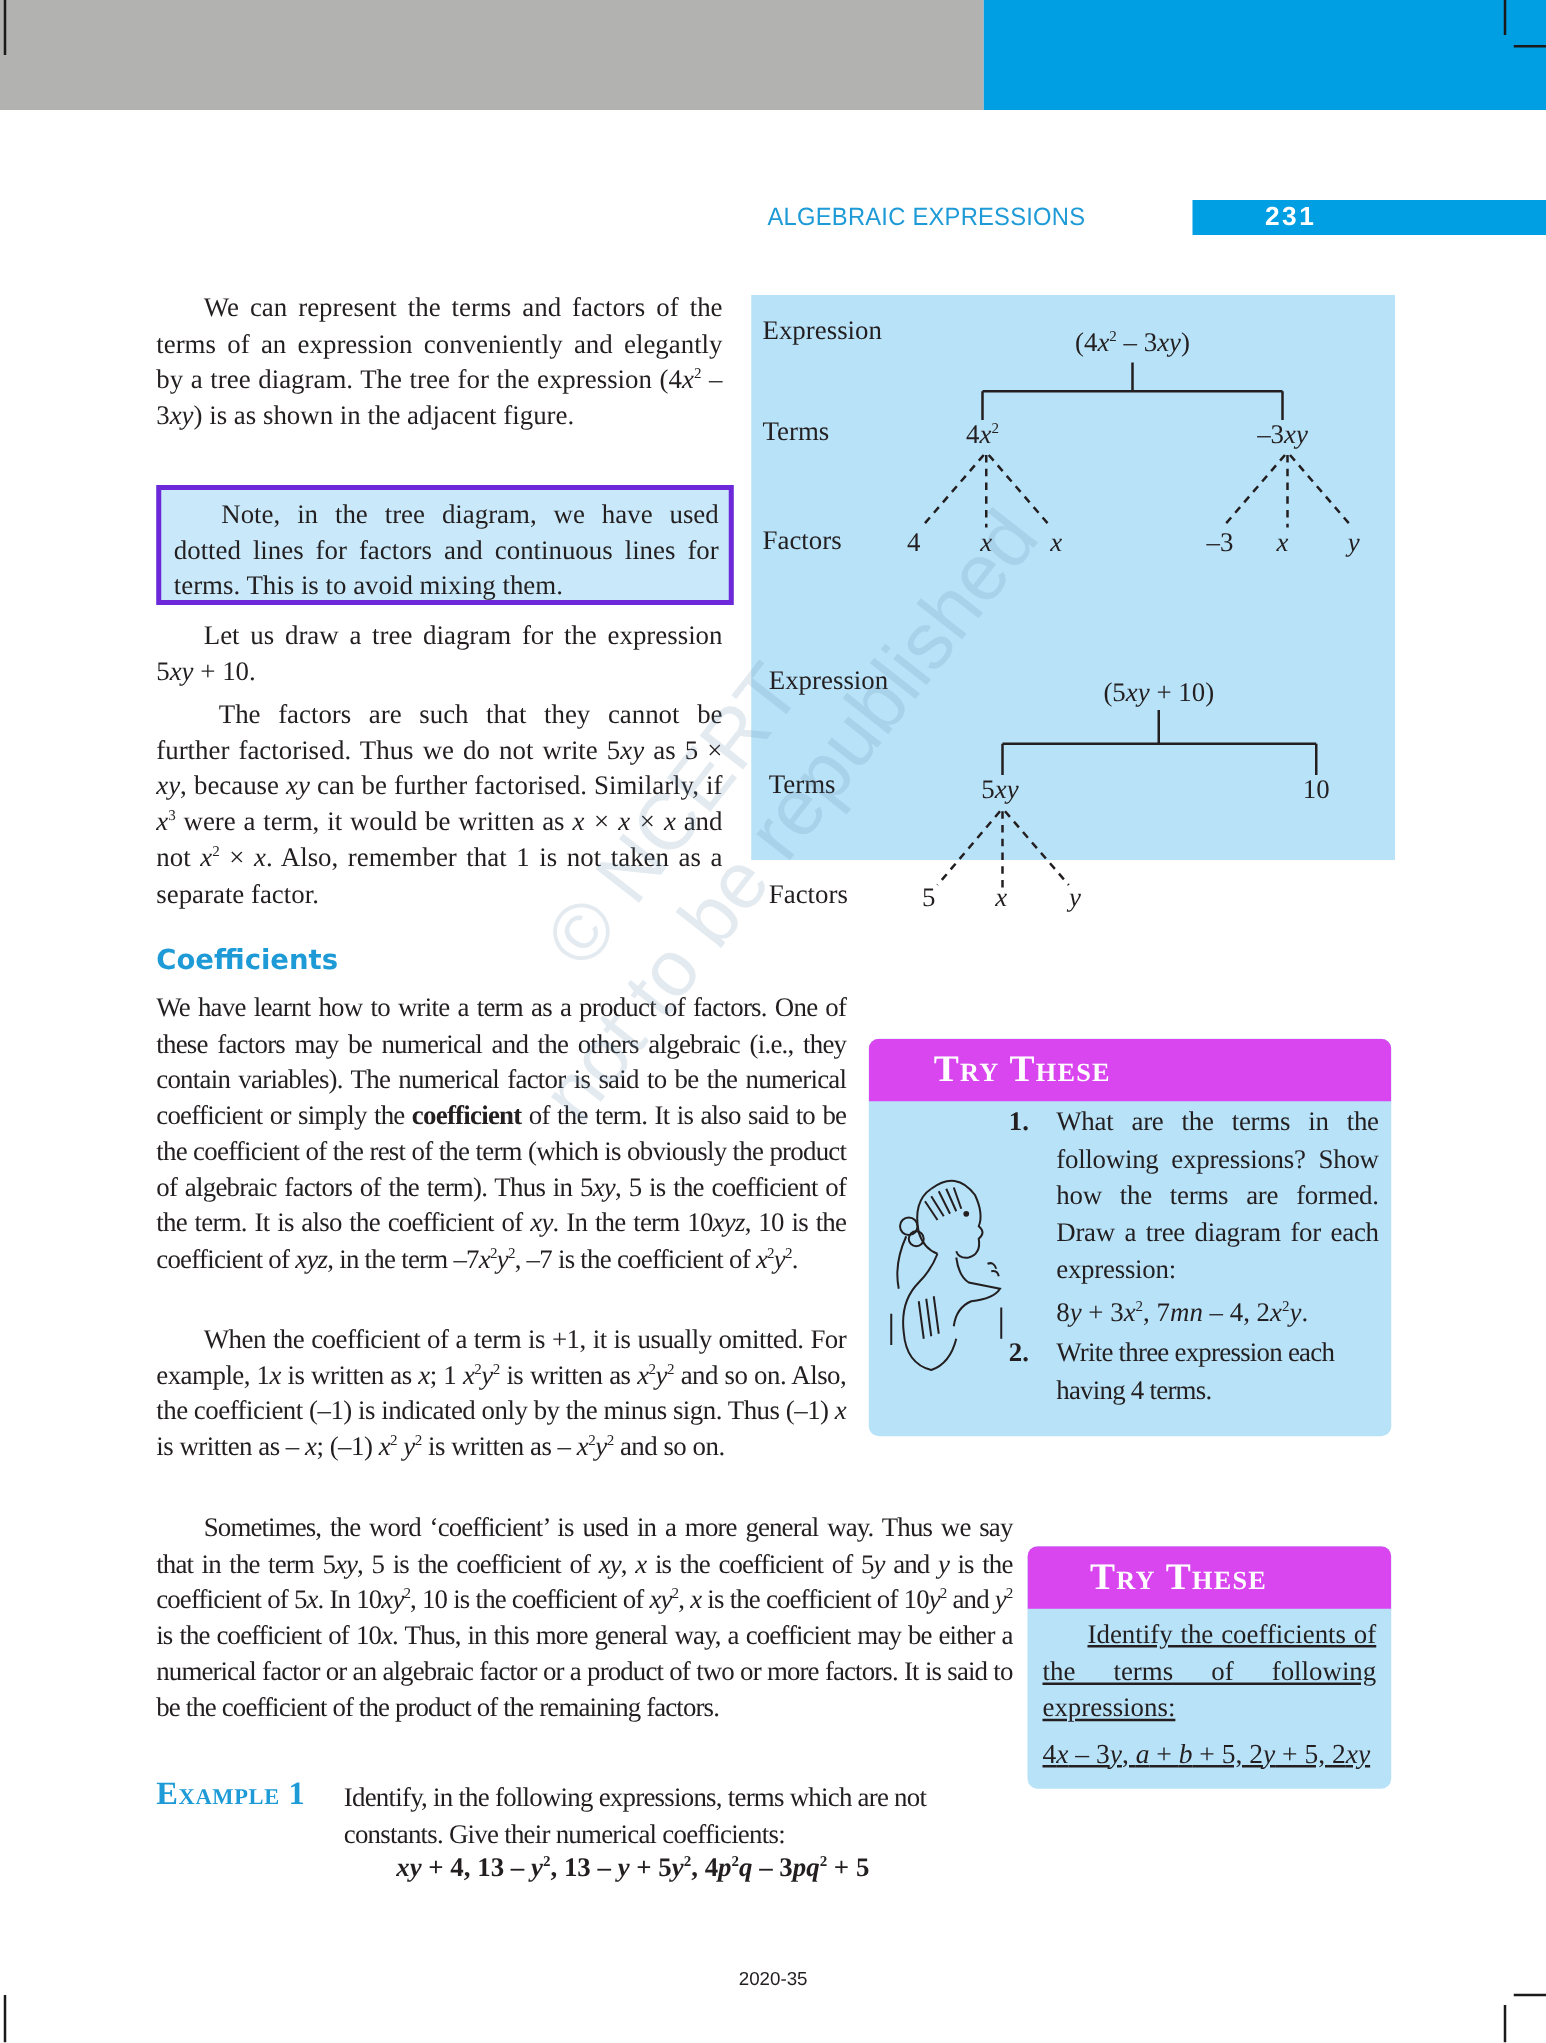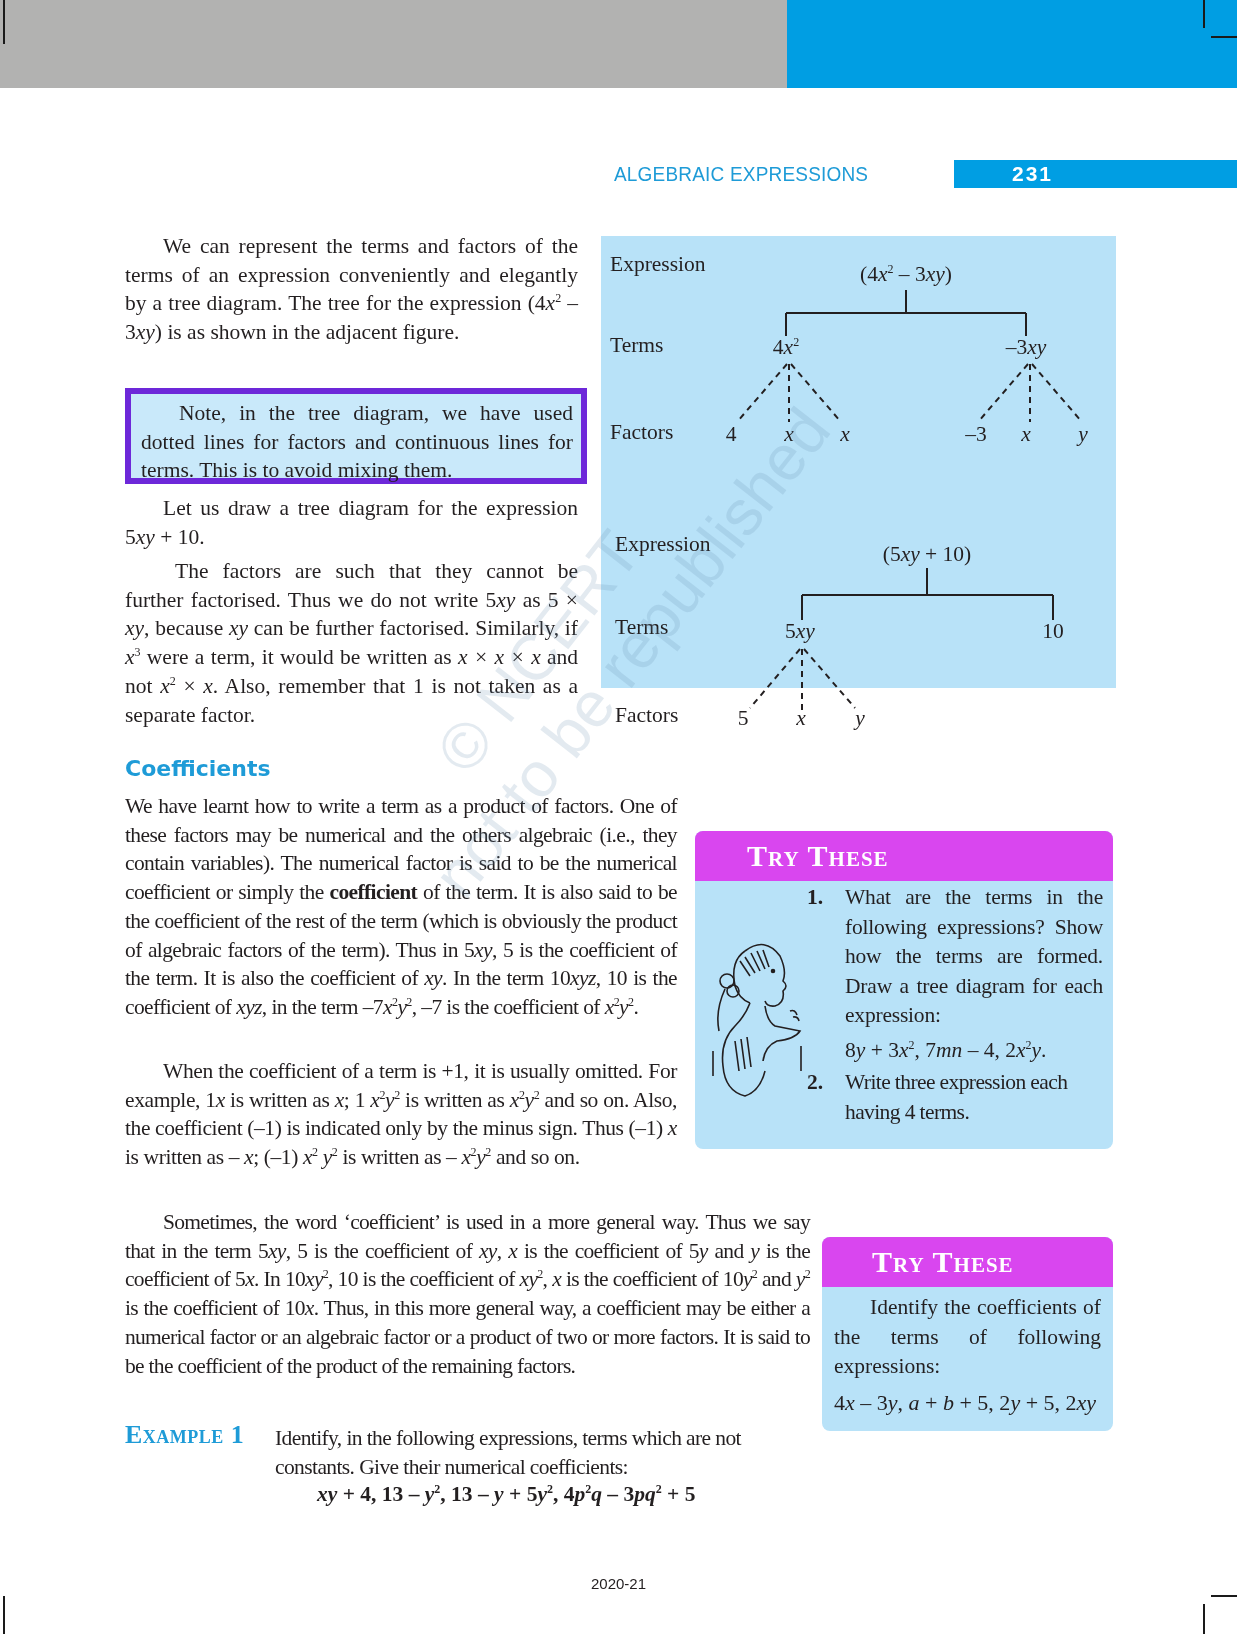--- a/index.html
+++ b/index.html
@@ -13,41 +13,41 @@
   .run-head { position: absolute; left: 614px; top: 160px; height: 28px; display: flex; align-items: center; }
   .run-title { font-family: "Liberation Sans", "DejaVu Sans", sans-serif; font-size: 20px; color: #1e9bd7; letter-spacing: 0.2px; transform: scaleX(0.95); transform-origin: left; }
   .page-num-box { position: absolute; left: 954px; top: 160px; width: 283px; height: 28px; background: #009ee3; }
   .page-num { position: absolute; left: 1012px; top: 160px; font-family: "Liberation Sans", "DejaVu Sans", sans-serif; font-size: 21px; font-weight: bold; color: #ffffff; line-height: 28px; letter-spacing: 2px; }
 
   .para { position: absolute; font-size: 21.5px; line-height: 28.7px; text-align: justify; }
   .para .ind { display: inline-block; width: 38px; }
   i { font-style: italic; }
   sup { font-size: 12px; vertical-align: 8px; line-height: 0; }
 
-  .note { position: absolute; left: 125px; top: 388px; width: 462px; height: 96px; background: #c9e9fa; border: 6px solid #6d28d9; padding: 5px 8px 0 10px; font-size: 21.5px; line-height: 28.5px; text-align: justify; }
+  .note { position: absolute; left: 125px; top: 388px; width: 462px; height: 96px; background: #c9e9fa; border: 4px solid #6d28d9; padding: 5px 8px 0 10px; font-size: 21.5px; line-height: 28.5px; text-align: justify; }
 
   .tree-panel { position: absolute; left: 601px; top: 236px; width: 515px; height: 452px; background: #b8e2f8; }
   .tree-panel svg { position: absolute; left: 0; top: 0; }
   .tlab { position: absolute; font-size: 21.5px; }
   .tnode { position: absolute; font-size: 21.5px; white-space: nowrap; transform: translateX(-50%); }
 
   .section-head { position: absolute; left: 125px; top: 756px; font-family: "DejaVu Sans", "Liberation Sans", sans-serif; font-weight: bold; font-size: 22px; color: #1e9bd7; }
 
   .try1 { position: absolute; left: 695px; top: 831px; width: 418px; height: 318px; background: #b8e2f8; border-radius: 8px; overflow: hidden; }
   .try-head { height: 50px; background: #d946ef; color: #fff; font-family: "Liberation Serif", "DejaVu Serif", serif; font-weight: bold; font-size: 30px; line-height: 50px; padding-left: 52px; letter-spacing: 1px; font-variant: small-caps; }
   .try-list { position: absolute; left: 112px; top: 52px; width: 296px; font-size: 21.5px; line-height: 29.5px; }
   .try-item { display: flex; }
   .try-item .n { width: 38px; font-weight: bold; flex: none; }
   .try-item .t { text-align: justify; flex: 1; }
   .try-expr { margin-left: 38px; margin-top: 5px; margin-bottom: 3px; }
   .girl { position: absolute; left: 10px; top: 100px; width: 100px; height: 180px; }
 
   .try2 { position: absolute; left: 822px; top: 1237px; width: 291px; height: 194px; background: #b8e2f8; border-radius: 8px; overflow: hidden; }
   .try2 .try-head { padding-left: 50px; }
-  .try2-body { padding: 6px 12px 0 12px; font-size: 21.5px; line-height: 29.5px; text-align: justify; }
+  .try2-body { padding: 6px 12px 0 12px; font-size: 21.5px; line-height: 29.5px; text-align: justify; text-decoration: underline; }
   .try2-expr { margin-top: 6px; white-space: nowrap; font-size: 22px; }
 
   .example-label { position: absolute; left: 125px; top: 1420px; font-family: "Liberation Serif", "DejaVu Serif", serif; font-weight: bold; font-size: 26px; color: #1e9bd7; font-variant: small-caps; letter-spacing: 0.5px; }
   .example-text { position: absolute; left: 275px; top: 1424px; width: 535px; font-size: 21.5px; line-height: 29px; }
   .example-exprs { position: absolute; left: 317px; top: 1482px; font-size: 21.5px; white-space: nowrap; font-weight: bold; }
 
   .footer { position: absolute; left: 0; width: 1237px; top: 1575px; text-align: center; font-family: "Liberation Sans", "DejaVu Sans", sans-serif; font-size: 15px; color: #231f20; }
 
   .watermark { position: absolute; left: 360px; top: 820px; transform: rotate(-52deg); transform-origin: left top; font-family: "Liberation Sans", "DejaVu Sans", sans-serif; font-size: 64px; color: rgba(100,140,170,0.18); white-space: nowrap; line-height: 74px; pointer-events: none; }
 </style>
@@ -192,18 +192,18 @@
   <div class="try2-body">
     <span style="display:inline-block;width:36px;"></span><span>Identify the coefficients of the terms of following expressions:</span>
     <div class="try2-expr">4<i>x</i> – 3<i>y</i>, <i>a</i> + <i>b</i> + 5, 2<i>y</i> + 5, 2<i>xy</i></div>
   </div>
 </div>
 
 <div class="example-label">Example 1</div>
 <p class="example-text" style="letter-spacing:-0.6px;">Identify, in the following expressions, terms which are not constants. Give their numerical coefficients:</p>
 <div class="example-exprs"><i>xy</i> + 4, 13 – <i>y</i><sup>2</sup>, 13 – <i>y</i> + 5<i>y</i><sup>2</sup>, 4<i>p</i><sup>2</sup><i>q</i> – 3<i>pq</i><sup>2</sup> + 5</div>
 
-<div class="footer">2020-21</div>
+<div class="footer">2020-35</div>
 
 <div class="watermark">
   <div style="padding-left:100px;">© NCERT</div>
   <div>not to be republished</div>
 </div>
 
 </body></html>

